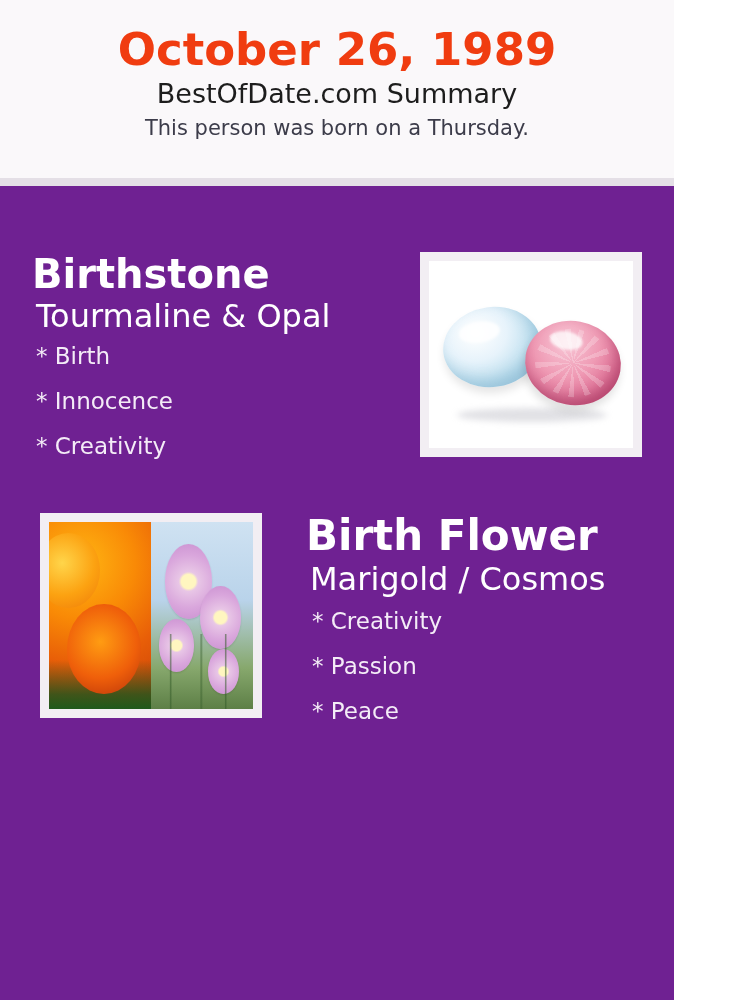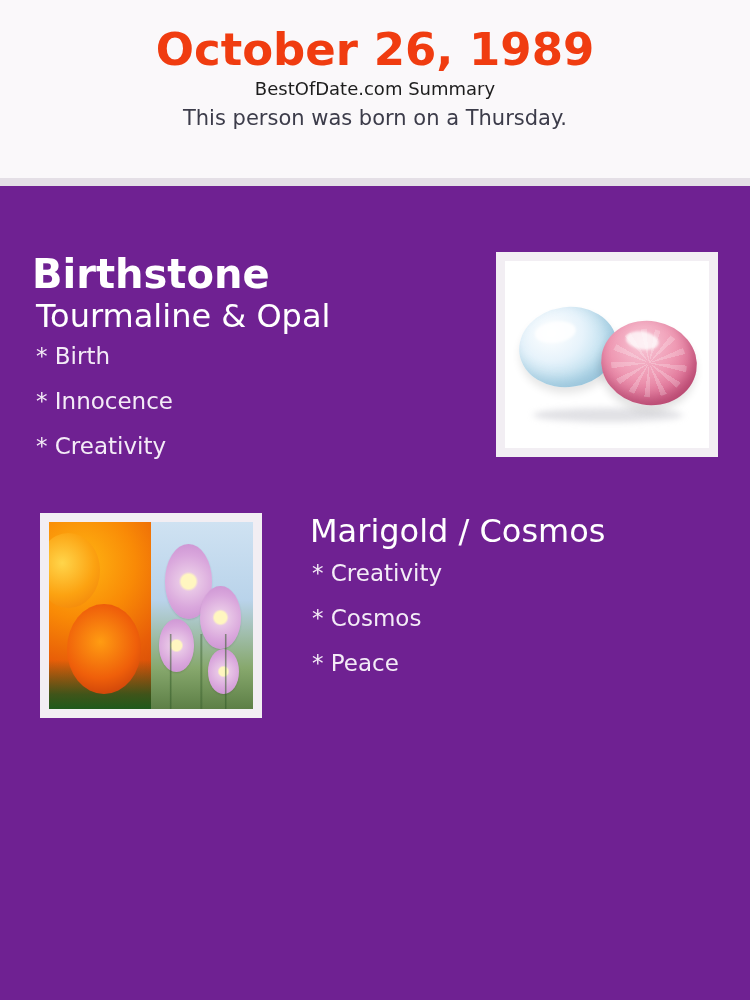--- a/index.html
+++ b/index.html
@@ -8,21 +8,21 @@
   }
   body {
     width: 750px;
     height: 1000px;
     background: #ffffff;
     font-family: "DejaVu Sans", sans-serif;
     overflow: hidden;
   }
 
   .page {
-    width: 750px;
+    width: 674px;
     height: 1000px;
     position: relative;
     background: #c4b5fd;
     box-sizing: border-box;
   }
 
   
   .header {
     background: #faf8fa;
     padding: 22px 20px 14px 20px;
@@ -34,21 +34,21 @@
     color: #f03c10;
     font-size: 45px;
     font-weight: bold;
     line-height: 1.05;
     letter-spacing: 0px;
     margin: 4px 0 6px 0;
     font-family: "DejaVu Sans", sans-serif;
   }
   .header-sub {
     color: #1d1d1d;
-    font-size: 18px;
+    font-size: 27px;
     line-height: 1.1;
     margin: 4px 0 8px 0;
   }
   .header-note {
     color: #3c3c4a;
     font-size: 21px;
     line-height: 1.1;
     margin: 0;
   }
 
@@ -364,24 +364,25 @@
             <div class="flower-right">
               <div class="cosmos c1"></div>
               <div class="cosmos c2"></div>
               <div class="cosmos c3"></div>
               <div class="cosmos c4"></div>
               <div class="stemz"></div>
             </div>
           </div>
         </div>
         <div class="flower-text">
+          <h2 class="flower-title">Birth Flower</h2>
           <div class="flower-sub">Marigold / Cosmos</div>
           <ul class="flower-bullets">
             <li>* Creativity</li>
-            <li>* Cosmos</li>
+            <li>* Passion</li>
             <li>* Peace</li>
           </ul>
         </div>
       </div>
 
     </div>
   </div>
 </div>
 
 </body></html>

